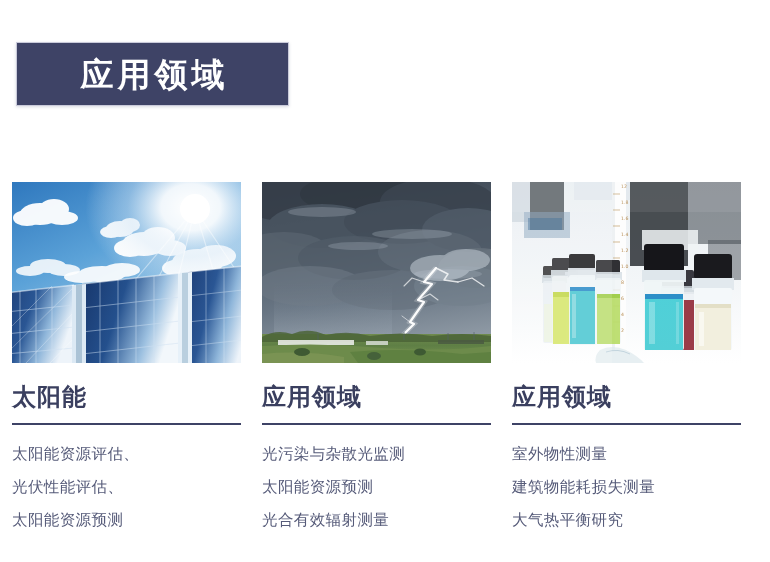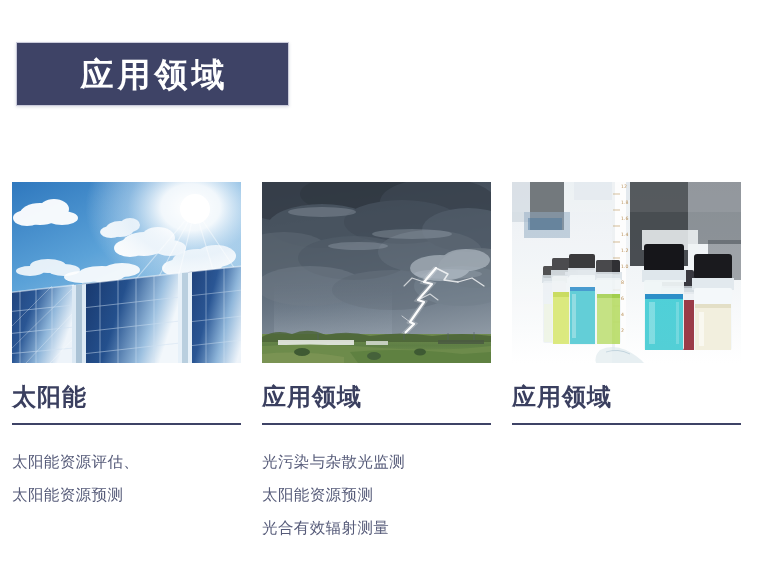--- a/index.html
+++ b/index.html
@@ -75,21 +75,21 @@
     line-height: 1.1;
     height: 29px;
   }
   .rule {
     margin-top: 10px;
     width: 229px;
     height: 2px;
     background: #3e4366;
   }
   .bullets {
-    margin-top: 20px;
+    margin-top: 12px;
     list-style: none;
     padding: 0;
   }
   .bullets li {
     font-size: 15.5px;
     color: #565b79;
     line-height: 33px;
     white-space: nowrap;
     letter-spacing: 0.4px;
   }
@@ -236,20 +236,21 @@
             <line x1="70" y1="102" x2="168" y2="91" stroke="#ffffff" stroke-width="1.4"></line>
             <line x1="176" y1="90" x2="240" y2="83" stroke="#ffffff" stroke-width="1.4"></line>
           </g>
         </g>
       </svg>
     </div>
     <div class="col-title">太阳能</div>
     <div class="rule"></div>
     <ul class="bullets">
       <li>太阳能资源评估、</li>
+      <li>光伏性能评估、</li>
       <li>太阳能资源预测</li>
     </ul>
   </div>
 
   <div class="col">
     <div class="thumb">
       <svg viewBox="0 0 229 181" preserveAspectRatio="none" aria-hidden="true">
         <defs>
           <linearGradient id="stormsky" x1="0" y1="0" x2="0.2" y2="1">
             <stop offset="0%" stop-color="#3b4450"></stop>
@@ -472,15 +473,20 @@
             <rect x="187" y="130" width="5" height="34" fill="#ffffff" opacity="0.55"></rect>
           </g>
 
           <rect x="0" y="0" width="100" height="181" fill="#ffffff" opacity="0.12"></rect>
           <rect x="0" y="0" width="229" height="30" fill="#ffffff" opacity="0.08"></rect>
         </g>
       </svg>
     </div>
     <div class="col-title">应用领域</div>
     <div class="rule"></div>
+    <ul class="bullets">
+      <li>室外物性测量</li>
+      <li>建筑物能耗损失测量</li>
+      <li>大气热平衡研究</li>
+    </ul>
   </div>
 
 </div>
 
 </body></html>

